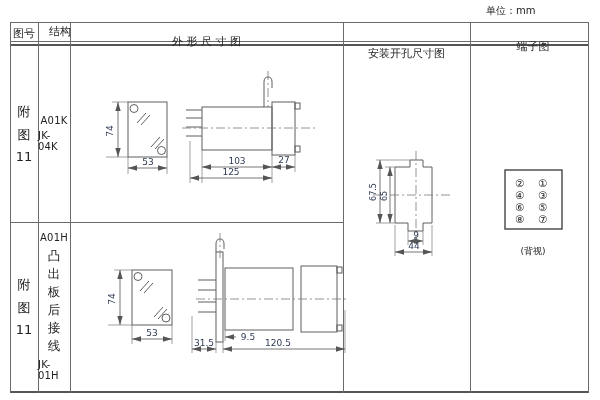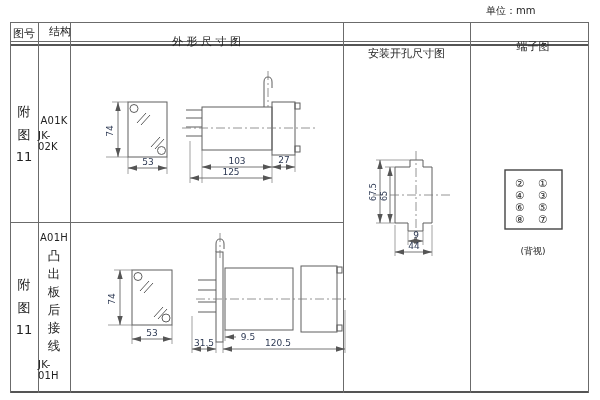--- a/index.html
+++ b/index.html
@@ -52,21 +52,21 @@
 <div class="cell hdr" style="left:343px;top:22px;width:127px;height:19px;margin-top:22px;">安装开孔尺寸图</div>
 <div class="cell hdr" style="left:474px;top:22px;width:118px;height:19px;margin-top:15px;">端子图</div>
 
 <div class="cell figcell" style="left:10px;top:45px;width:28px;height:177px;">
   <div>附</div>
   <div>图</div>
   <div>11</div>
 </div>
 <div class="cell structcell" style="left:38px;top:45px;width:32px;height:177px;">
   <div class="model">A01K</div>
-  <div class="code">JK-02K</div>
+  <div class="code">JK-04K</div>
 </div>
 
 <div class="cell figcell" style="left:10px;top:222px;width:28px;height:169px;">
   <div>附</div>
   <div>图</div>
   <div>11</div>
 </div>
 <div class="cell structcell" style="left:38px;top:222px;width:32px;height:169px;">
   <div class="model">A01H</div>
   <div class="vtext">凸出板后接线</div>

